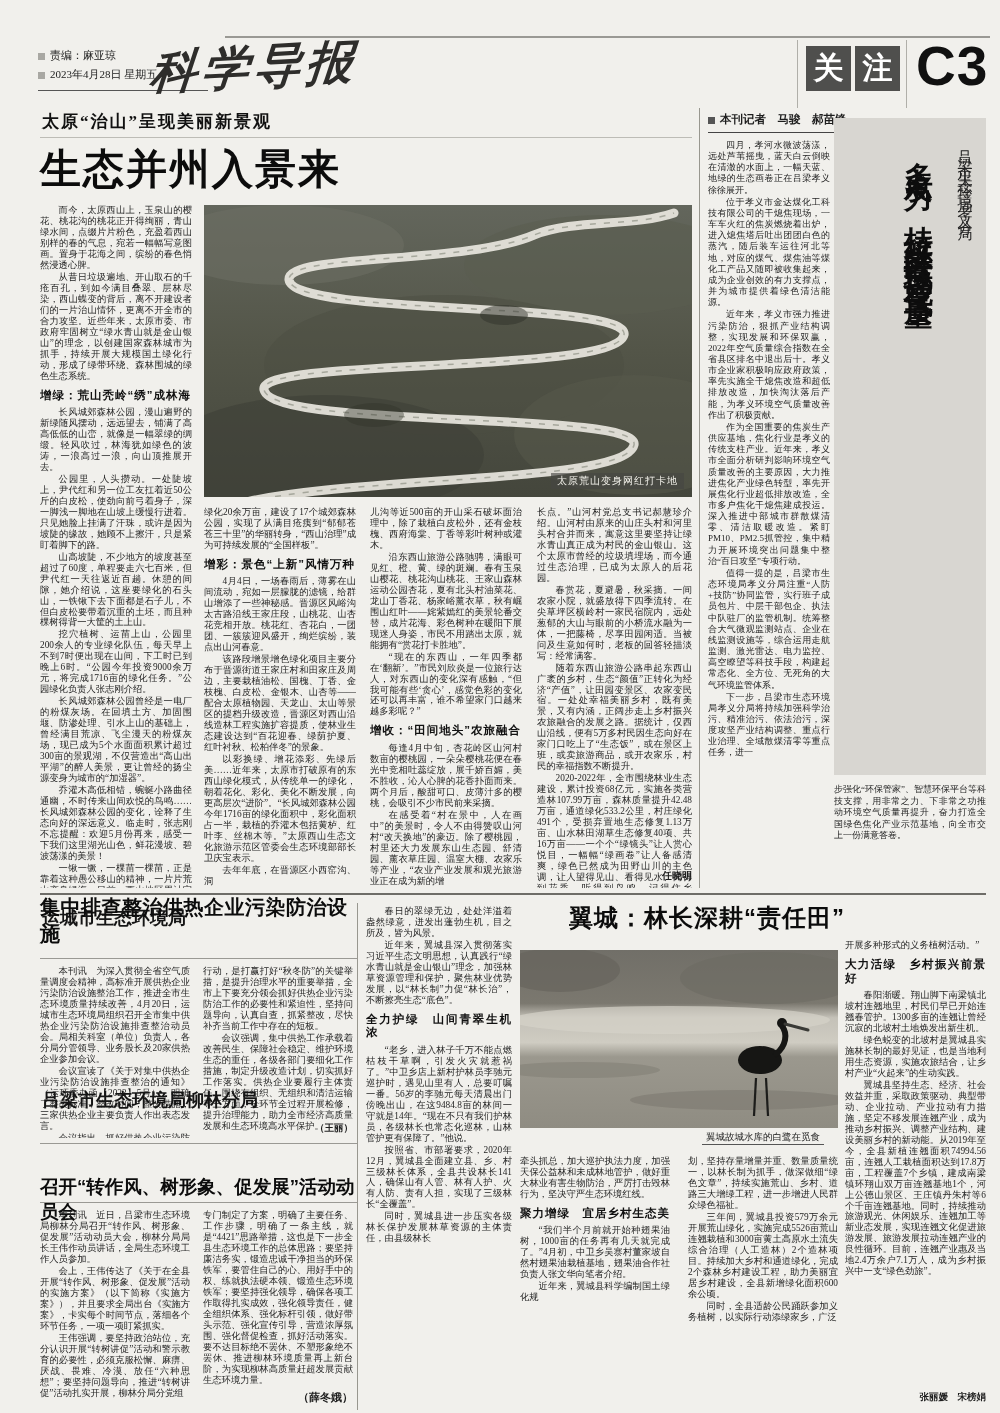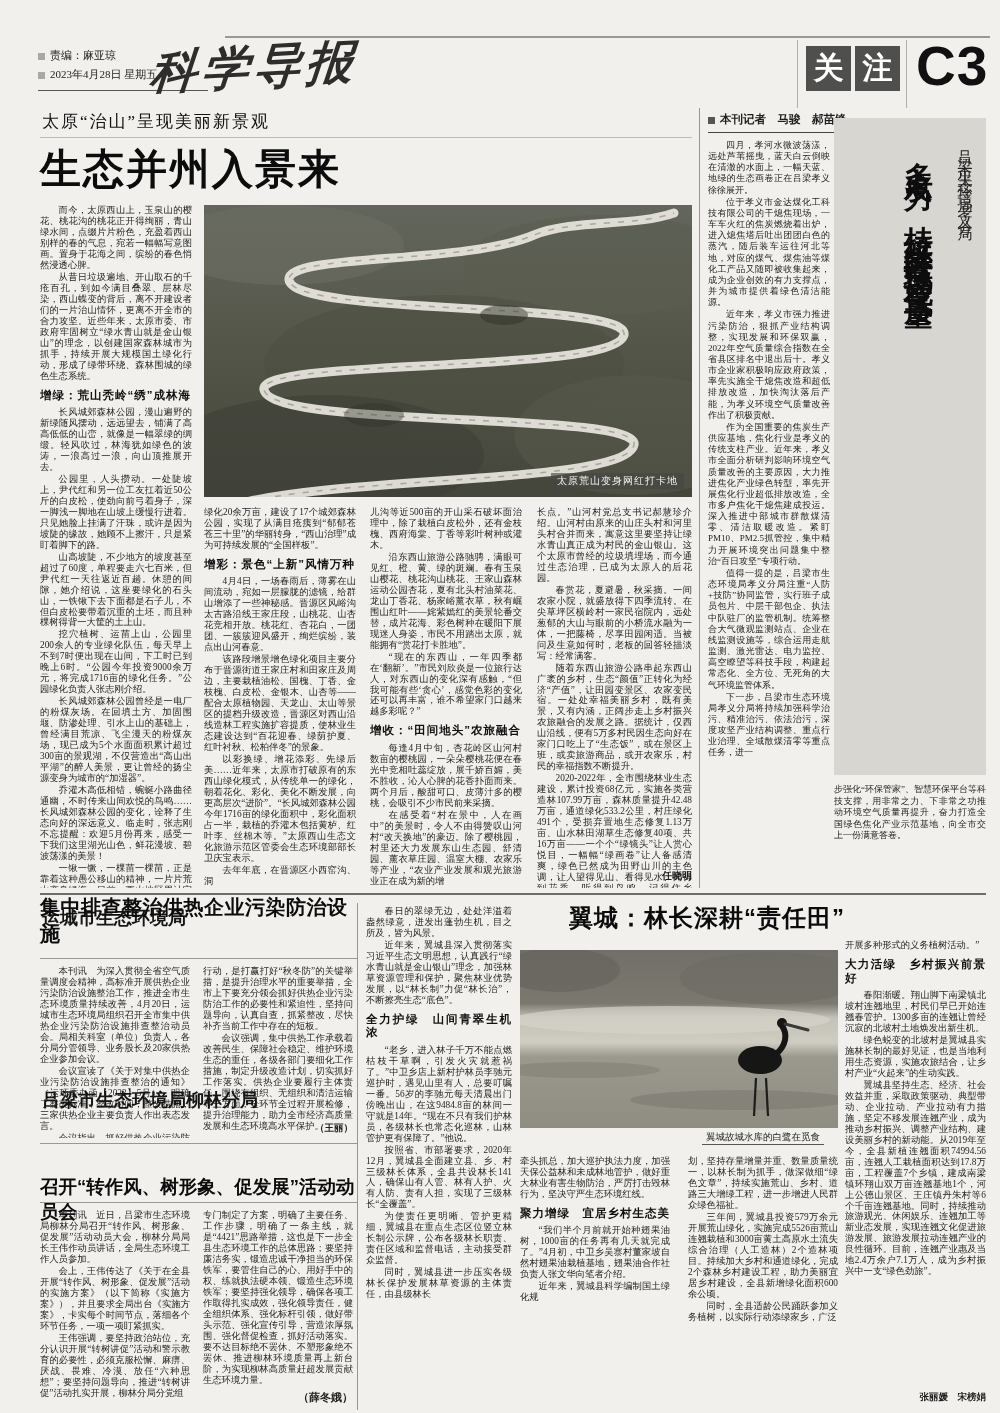--- a/index.html
+++ b/index.html
@@ -13,21 +13,21 @@
   .editor-block{left:38px;top:46px;width:170px;font-size:11px;line-height:1.7;color:#222;
                 border-bottom:1px solid #555;padding-bottom:7px;}
   .bullet{display:inline-block;width:7px;height:7px;background:#a9a8a3;margin-right:5px;vertical-align:middle;}
   .masthead{left:150px;top:36px;font-size:47px;font-weight:bold;font-style:italic;
             letter-spacing:5px;color:#2e2d2b;transform:rotate(-3deg) skewX(-8deg);}
   .vline{position:absolute;width:1px;height:68px;top:40px;background:#b0afa9;}
   .sec-box{position:absolute;top:46px;width:45px;height:45px;background:#4f4f4d;color:#fff;
            display:flex;align-items:center;justify-content:center;font-size:30px;font-weight:bold;}
   .page-no{left:916px;top:34px;font-size:55px;font-weight:bold;letter-spacing:1px;color:#111;}
   
-  .ma-kicker{left:42px;top:110px;font-size:17px;letter-spacing:2px;color:#111;}
+  .ma-kicker{left:42px;top:110px;font-size:17px;letter-spacing:2px;color:#111;font-weight:bold;}
   .kicker-rule{left:40px;top:137px;width:652px;height:1px;background:#bdbcb6;}
   .ma-headline{left:40px;top:142px;width:652px;display:flex;justify-content:space-between;
                font-size:41px;font-weight:900;letter-spacing:2px;color:#0c0c0c;}
   .ma-body{left:40px;top:205px;width:652px;height:683px;}
   .col{position:absolute;overflow:hidden;font-size:9.3px;line-height:1.18;text-align:justify;color:#242424;}
   .col p{margin:0 0 1px 0;text-indent:2em;}
   .col p.noindent{text-indent:0;}
   .col h4{font-family:"Liberation Sans","DejaVu Sans",sans-serif;font-size:11.5px;margin:7px 0 5px 0;
           text-indent:0;letter-spacing:1px;color:#111;}
   .ma-c1{left:0;top:0;width:152px;height:683px;}
@@ -218,21 +218,20 @@
     <p class="noindent">专门制定了方案，明确了主要任务、工作步骤，明确了一条主线，就是“4421”思路举措，这也是下一步全县生态环境工作的总体思路；要坚持廉洁务实，锻造忠诚干净担当的环保铁军，要管住自己的心、用好手中的权、练就执法硬本领、锻造生态环境铁军；要坚持强化领导，确保各项工作取得扎实成效，强化领导责任，健全组织体系、强化标杆引领，做好带头示范、强化宣传引导，营造浓厚氛围、强化督促检查，抓好活动落实。要不达目标绝不罢休、不塑形象绝不罢休、推进柳林环境质量再上新台阶，为实现柳林高质量赶超发展贡献生态环境力量。</p>
   </div>
   <div class="abs ll-author">（薛冬娥）</div>
 
   <div class="col yi-c1" style="position:absolute">
     <p>春日的翠绿无边，处处洋溢着盎然绿意，迸发出蓬勃生机，目之所及，皆为风景。</p>
     <p>近年来，翼城县深入贯彻落实习近平生态文明思想，认真践行“绿水青山就是金山银山”理念，加强林草资源管理和保护，聚焦林业优势发展，以“林长制”力促“林长治”，不断擦亮生态“底色”。</p>
     <h4 class="sans">全力护绿　山间青翠生机浓</h4>
     <p>“老乡，进入林子千万不能点燃枯枝干草啊，引发火灾就惹祸了。”中卫乡店上新村护林员李驰元巡护时，遇见山里有人，总要叮嘱一番。56岁的李驰元每天清晨出门傍晚出山，在这9484.8亩的林间一守就是14年。“现在不只有我们护林员，各级林长也常态化巡林，山林管护更有保障了。”他说。</p>
     <p>按照省、市部署要求，2020年12月，翼城县全面建立县、乡、村三级林长体系，全县共设林长141人，确保山有人管、林有人护、火有人防、责有人担，实现了三级林长“全覆盖”。</p>
-    <p>为使责任更明晰、管护更精细，翼城县在重点生态区位竖立林长制公示牌，公布各级林长职责、责任区域和监督电话，主动接受群众监督。</p>
     <p>同时，翼城县进一步压实各级林长保护发展林草资源的主体责任，由县级林长</p>
   </div>
   <div class="abs headline2 yi-headline">翼城：林长深耕“责任田”</div>
 
   <div class="abs photo2">
     <svg width="318" height="178" viewBox="0 0 318 178">
       <ellipse cx="40" cy="20" rx="60" ry="22" fill="#66645d" opacity="0.7"></ellipse>
       <ellipse cx="250" cy="28" rx="90" ry="26" fill="#6d6b63" opacity="0.6"></ellipse>
       <ellipse cx="150" cy="70" rx="160" ry="14" fill="#d6d3c9" opacity="0.7"></ellipse>
       <ellipse cx="60" cy="120" rx="80" ry="8" fill="#7e7b72" opacity="0.5"></ellipse>

